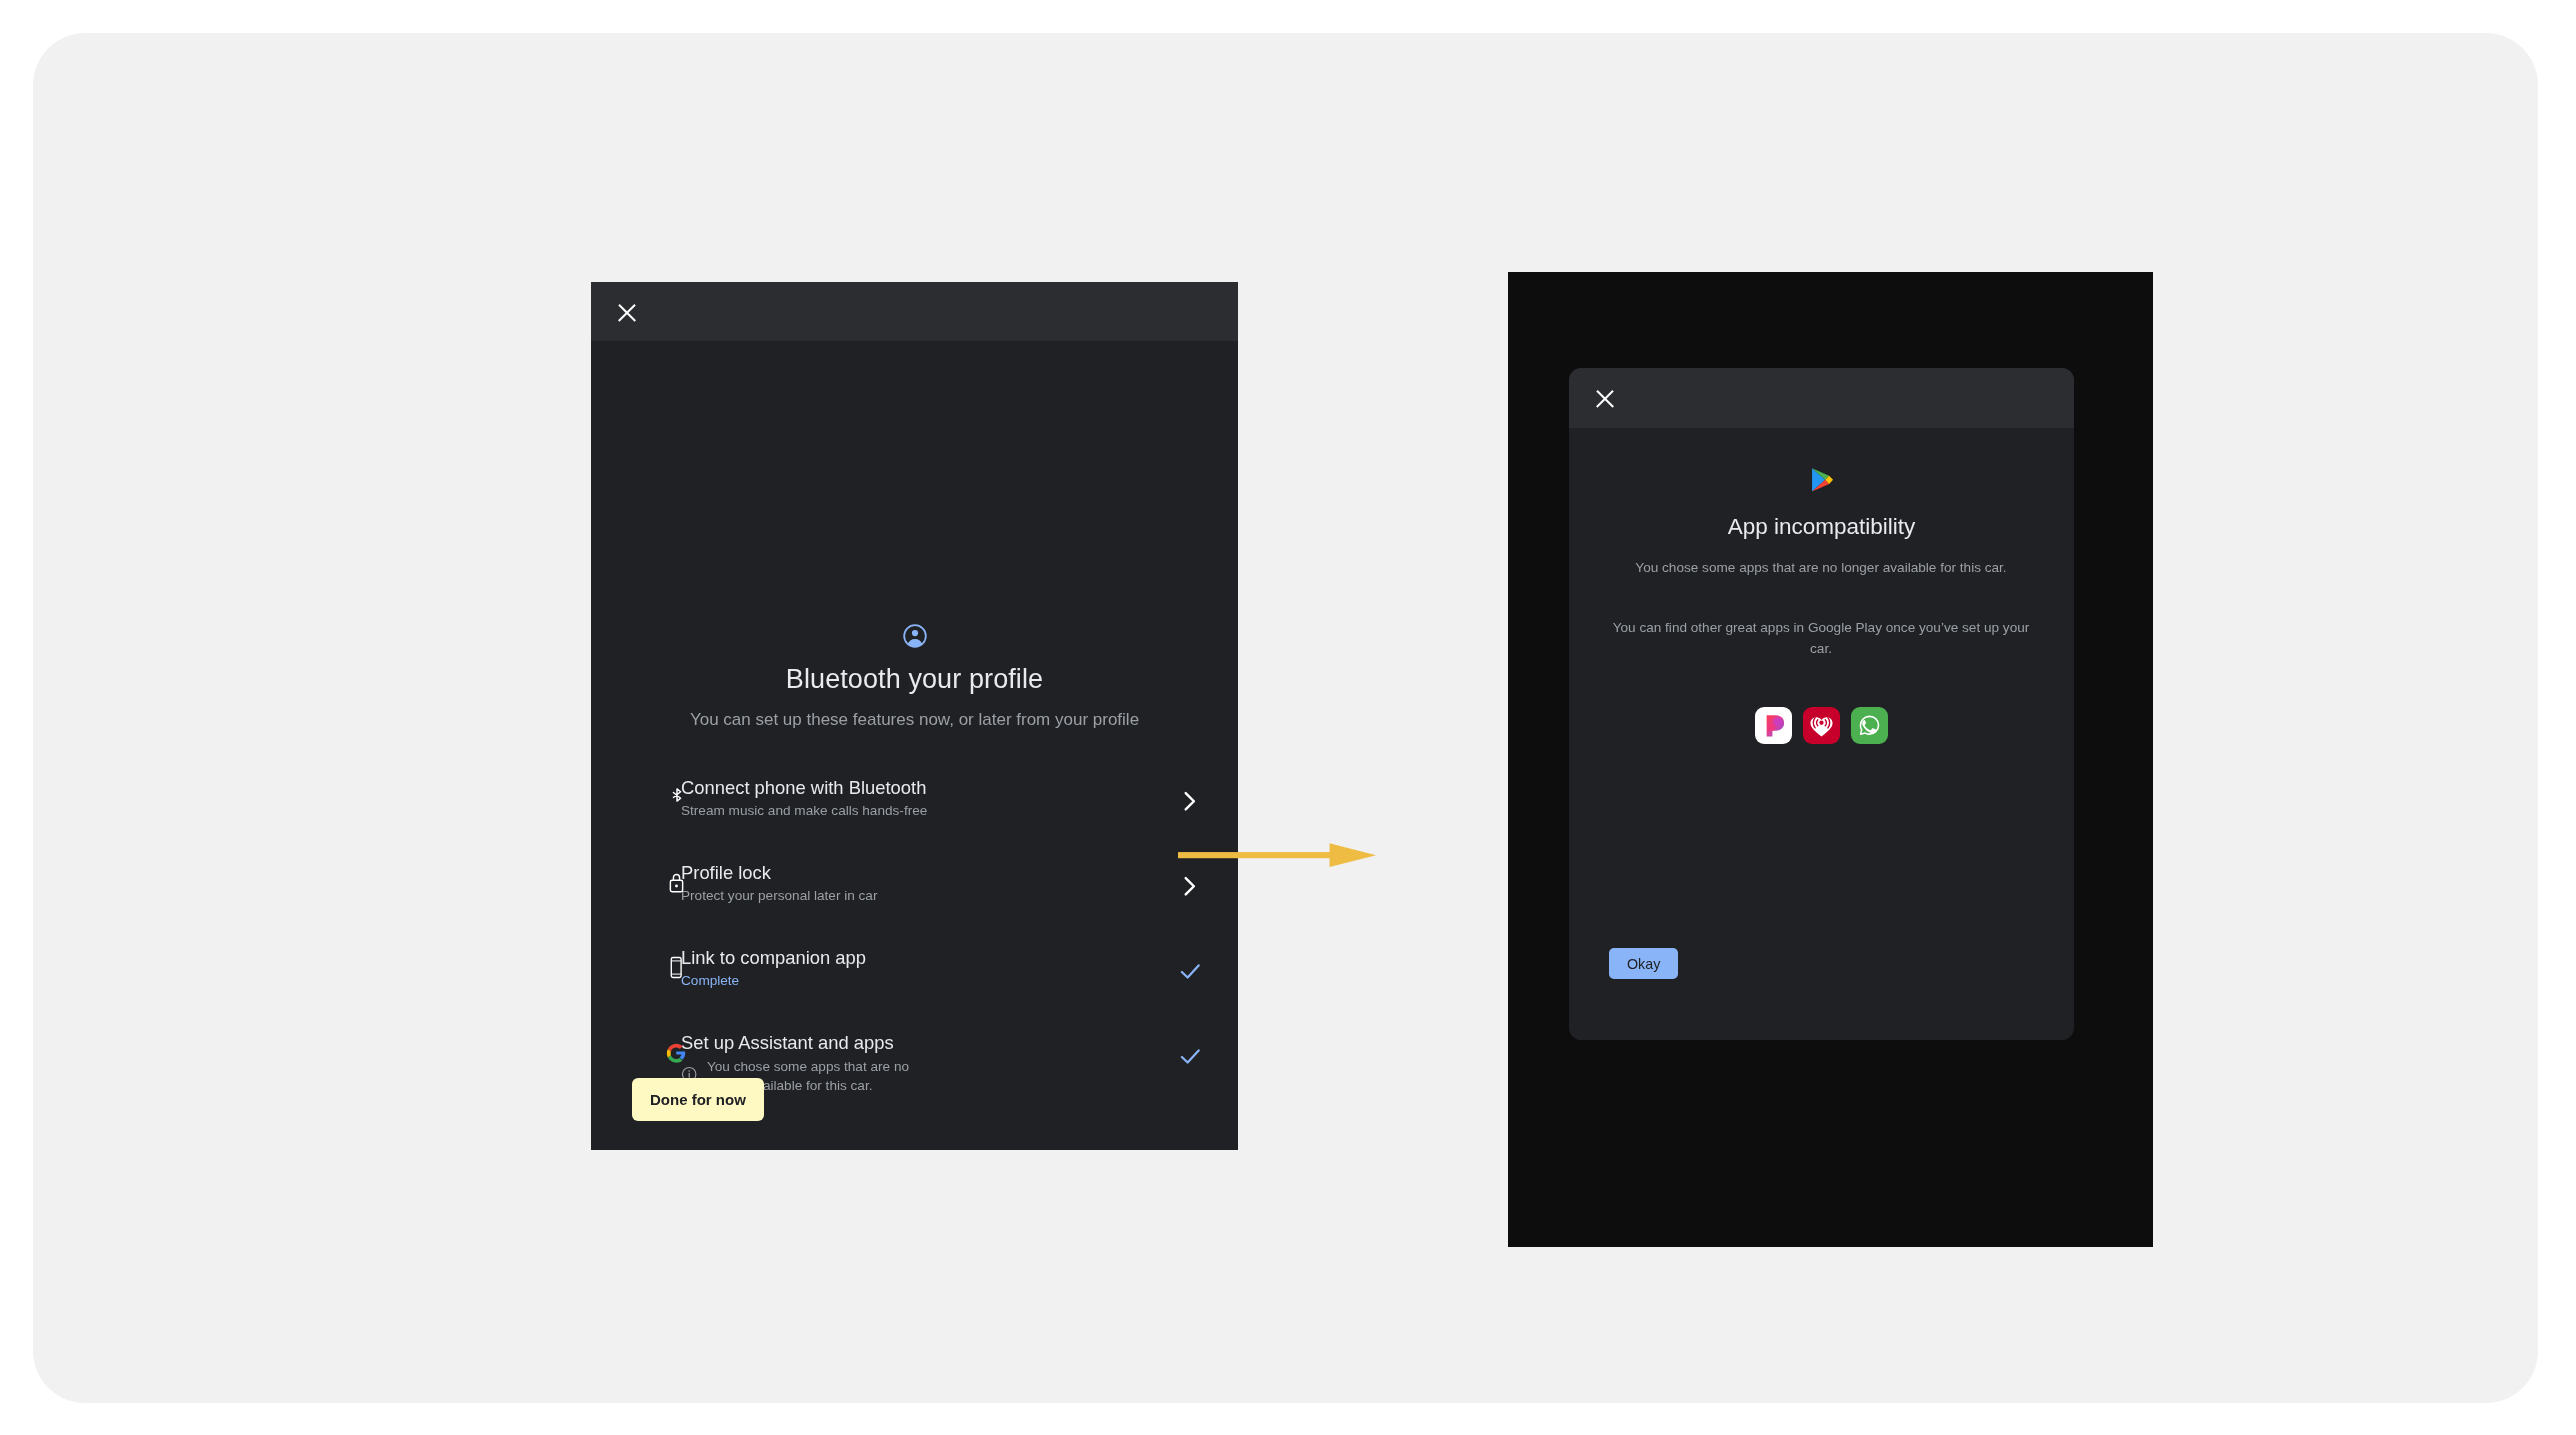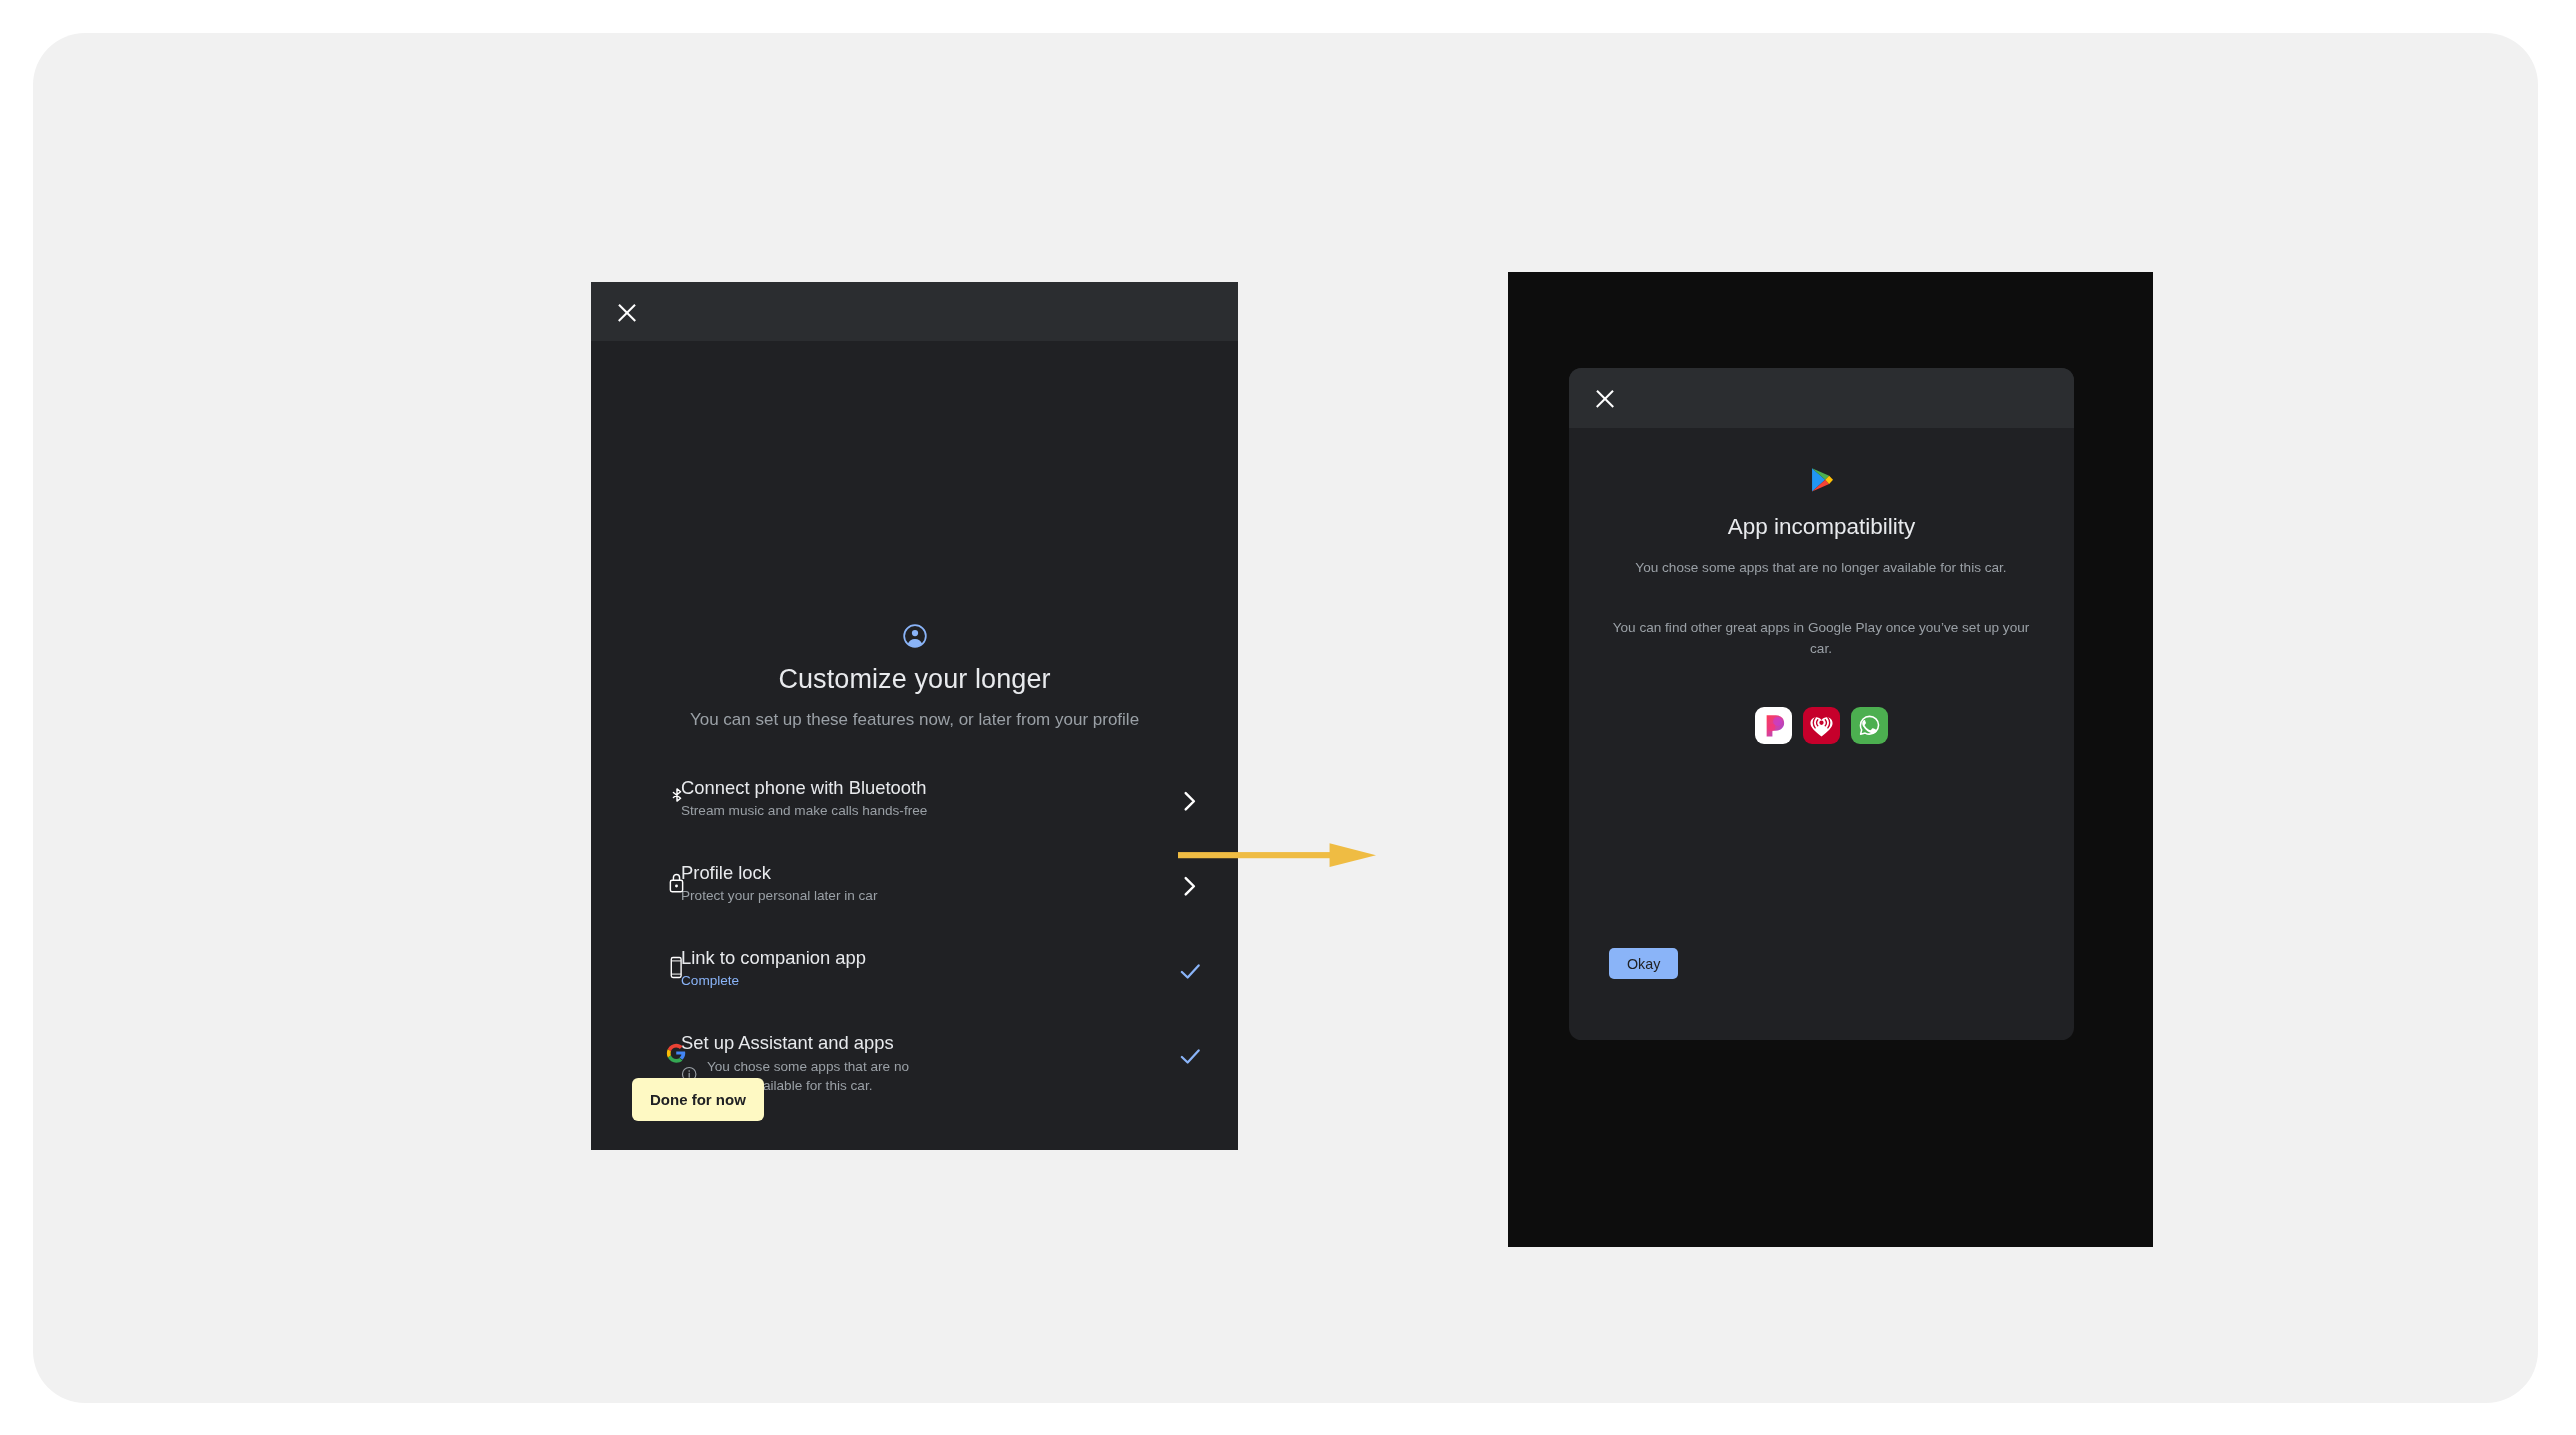--- a/index.html
+++ b/index.html
@@ -230,21 +230,21 @@
     <div class="close-x" id="left-close" style="left:20.5px; top:15.7px;"></div>
 
     <div id="profile-avatar">
       <svg width="26" height="26" viewBox="0 0 24 24">
         <circle cx="12" cy="12" r="10" fill="none" stroke="#8ab4f8" stroke-width="1.6"></circle>
         <circle cx="12" cy="9.3" r="2.9" fill="#8ab4f8"></circle>
         <path d="M5.4 19.2a7.2 7.2 0 0 1 13.2 0 10 10 0 0 1-13.2 0z" fill="#8ab4f8"></path>
       </svg>
     </div>
 
-    <div id="left-title">Customize your longer</div>
+    <div id="left-title">Bluetooth your profile</div>
     <div id="left-subtitle">You can set up these features now, or later from your profile</div>
 
     <div id="feature-list">
 
       <div class="feature-row">
         <div class="row-icon-inner">
           <svg width="18" height="23" viewBox="0 0 24 32">
             <path d="M7 9l10 8-5 4V4l5 4-10 8" fill="none" stroke="#ffffff" stroke-width="2" stroke-linecap="round" stroke-linejoin="round"></path>
           </svg>
         </div>

